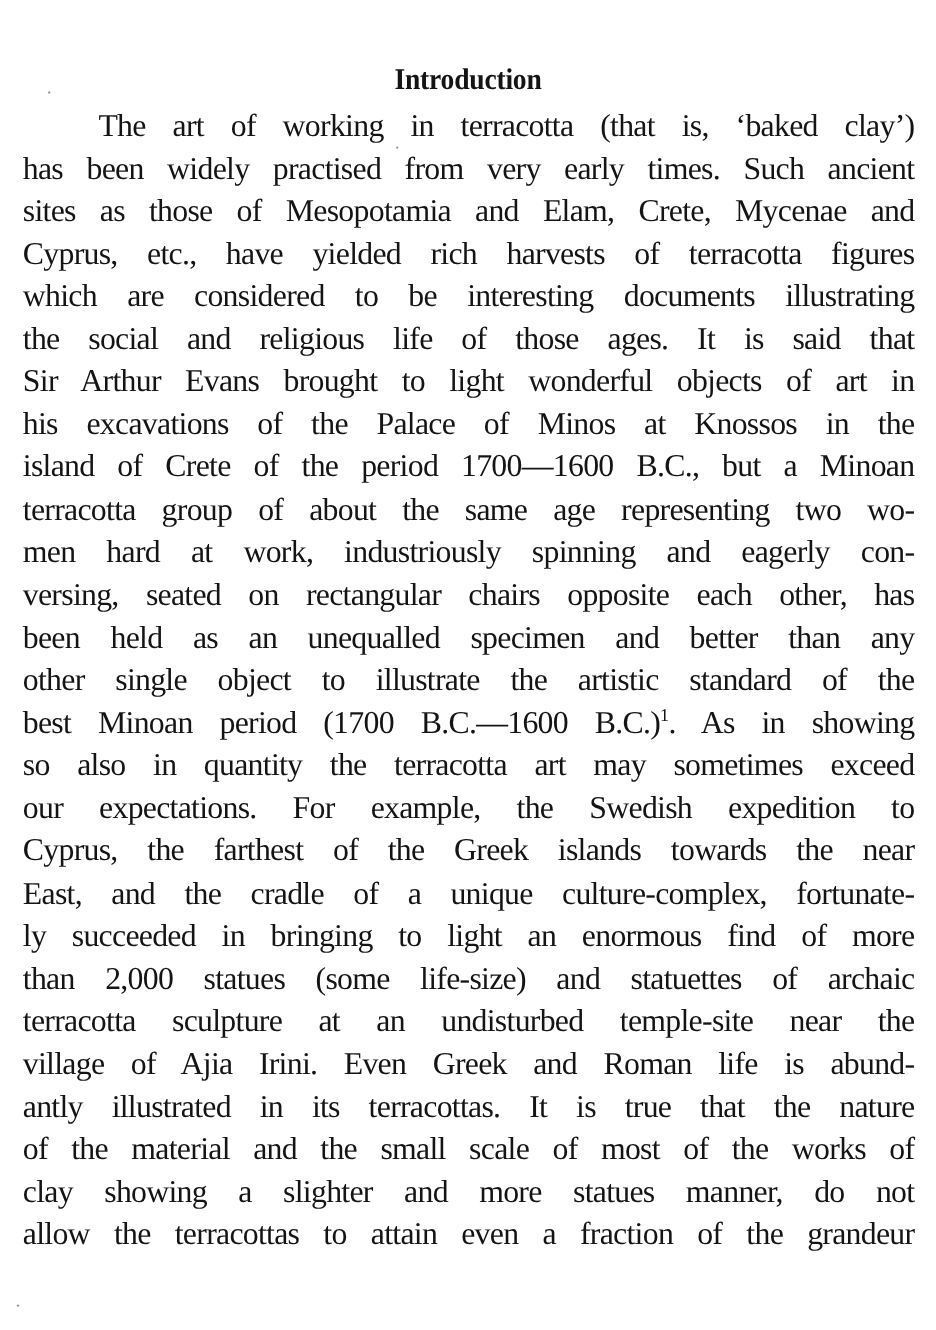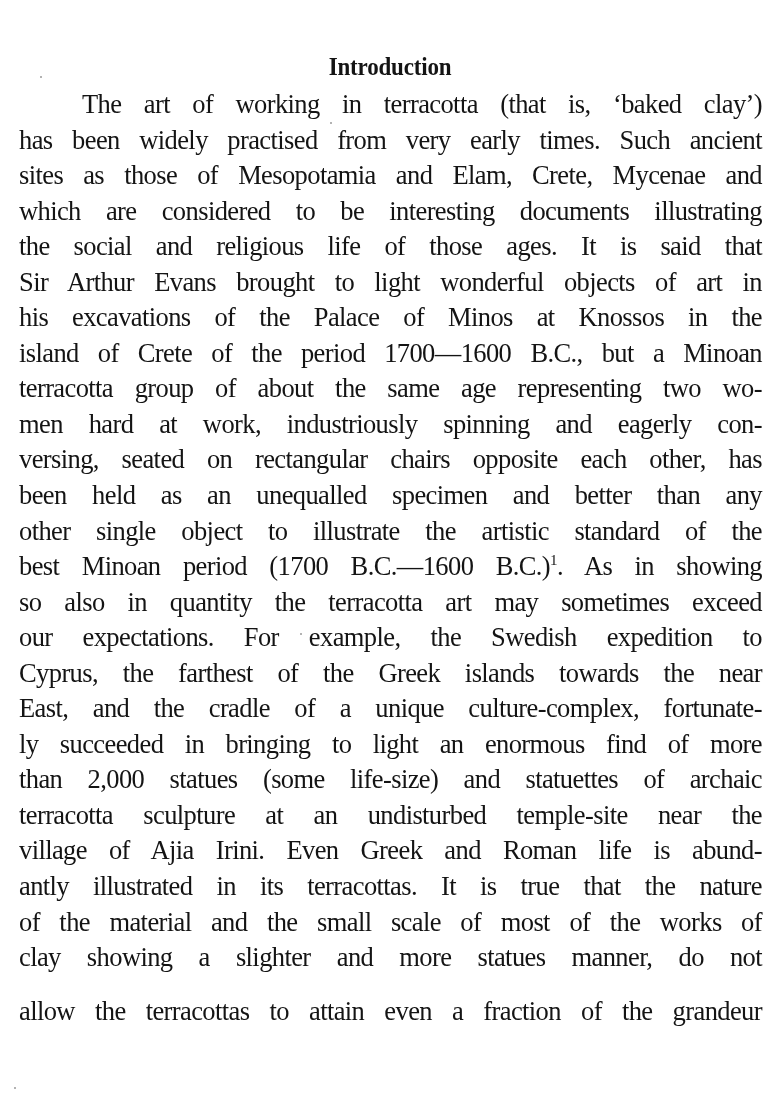--- a/index.html
+++ b/index.html
@@ -51,21 +51,20 @@
       text-align-last: justify;
       letter-spacing: -0.6px;
       word-spacing: 1px;
       overflow: visible;
     }
     .line.indent {
       padding-left: 63px;
     }
     .line.last {
       text-align-last: justify;
-      margin-top: 18px;
     }
     sup {
       font-size: 15px;
       line-height: 0;
       vertical-align: super;
     }
     .speck {
       position: absolute;
       width: 2px;
       height: 2px;
@@ -77,20 +76,21 @@
 <body>
 
 <div class="page">
 
   <div class="title">Introduction</div>
 
   <div class="body-text">
     <span class="line indent">The art of working in terracotta (that is, ‘baked  clay’)</span>
     <span class="line">has been widely practised from very early times. Such ancient</span>
     <span class="line">sites as those of Mesopotamia and Elam, Crete, Mycenae and</span>
+    <span class="line">Cyprus, etc., have yielded rich harvests of  terracotta  figures</span>
     <span class="line">which are considered to be interesting documents illustrating</span>
     <span class="line">the social and religious life of those ages.   It  is  said  that</span>
     <span class="line">Sir Arthur Evans brought to light wonderful objects of art in</span>
     <span class="line">his excavations of the Palace of Minos at  Knossos   in  the</span>
     <span class="line">island of Crete of the period 1700—1600  B.C., but a Minoan</span>
     <span class="line">terracotta group of about the same age representing two wo-</span>
     <span class="line">men hard at work, industriously spinning and eagerly con-</span>
     <span class="line">versing, seated on rectangular chairs opposite each  other, has</span>
     <span class="line">been held as  an  unequalled specimen and better than  any</span>
     <span class="line">other single object to illustrate the artistic  standard   of  the</span>

